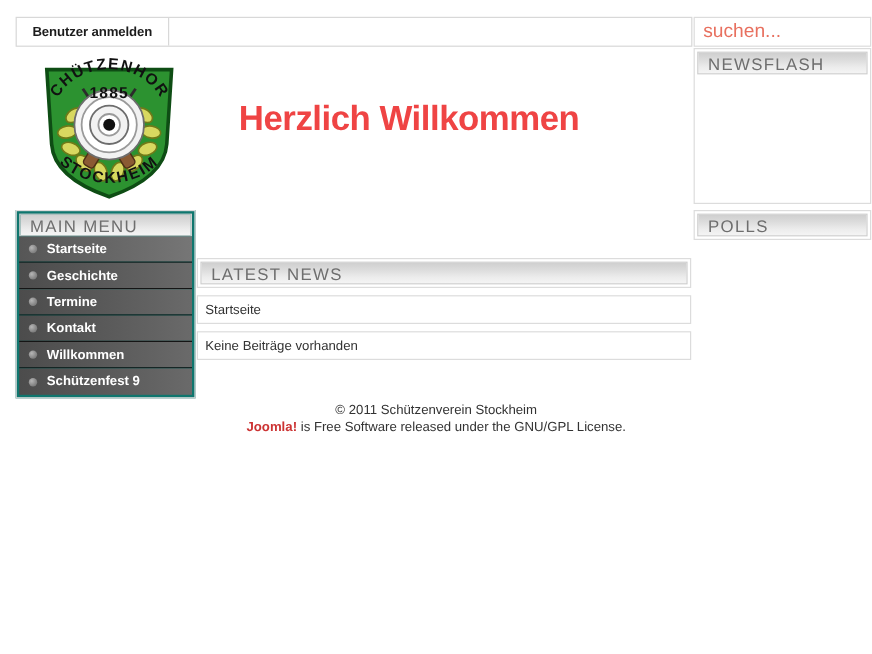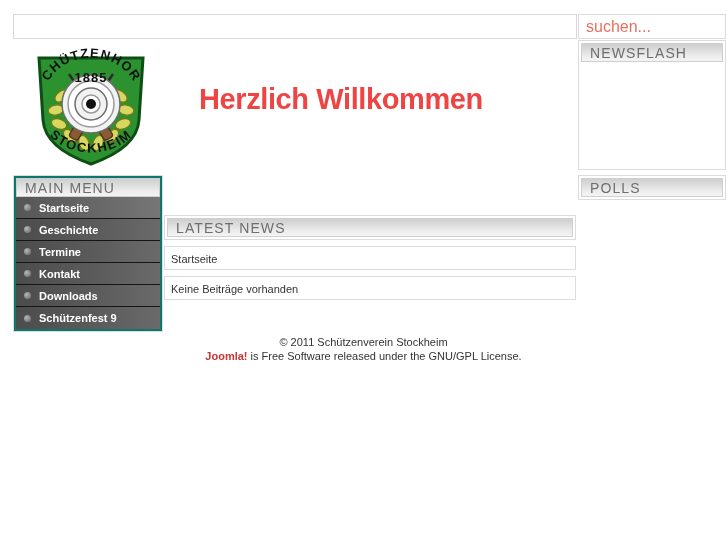--- a/index.html
+++ b/index.html
@@ -226,20 +226,23 @@
     color: #333333;
     line-height: 13px;
   }
   .footer-line2 { margin-top: 1px; }
   .joomla { color: #cc3333; font-weight: bold; }
 </style>
 </head>
 <body>
 
 <div class="topbar">
+  <div class="login-tab">
+    <span>Benutzer anmelden</span>
+  </div>
   <div class="login-rest"></div>
 </div>
 
 <div class="searchbox">
   <input class="search-input" type="text" placeholder="suchen..." style="">
 </div>
 
 <div class="banner">
 
   <div class="logo">
@@ -319,21 +322,21 @@
     <li class="menu-item">
       <span class="bullet"></span>
       <span>Termine</span>
     </li>
     <li class="menu-item">
       <span class="bullet"></span>
       <span>Kontakt</span>
     </li>
     <li class="menu-item">
       <span class="bullet"></span>
-      <span>Downloads</span>
+      <span>Willkommen</span>
     </li>
     <li class="menu-item">
       <span class="bullet"></span>
       <span>Schützenfest 9</span>
     </li>
   </ul>
 </div>
 
 <div class="content">
   <div class="content-head-wrap">

